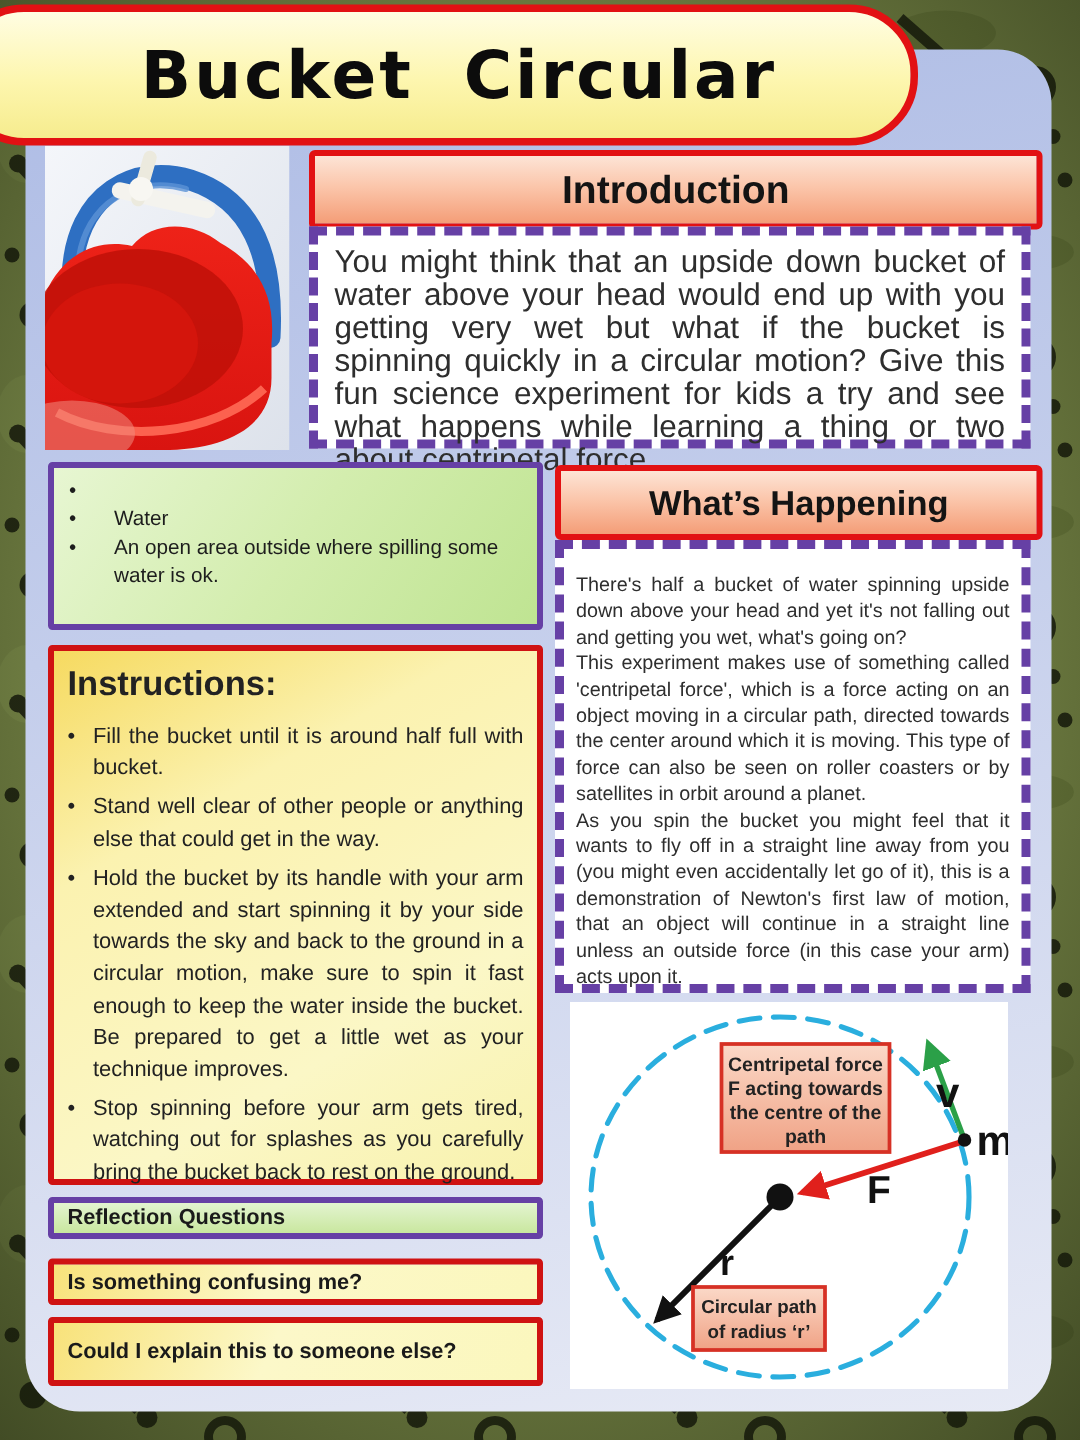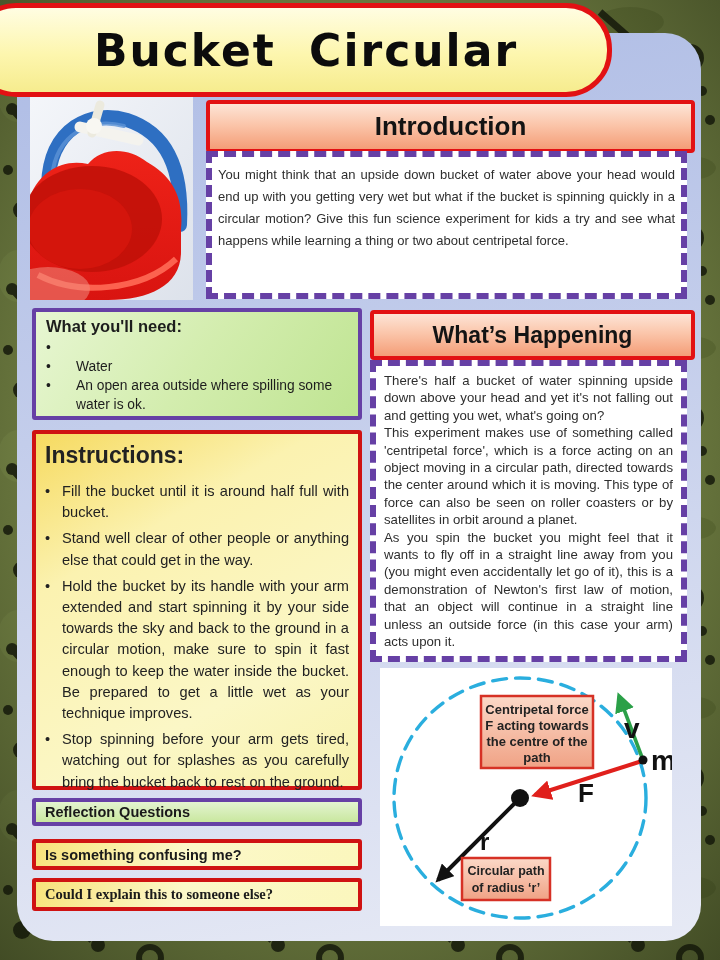--- a/index.html
+++ b/index.html
@@ -35,23 +35,23 @@
     display:flex;align-items:center;justify-content:center;
     font-weight:bold;color:#141414;
   }
   .hdr-intro{left:206px;top:100px;width:481px;height:45px;font-size:26px;}
   .hdr-wh{left:370px;top:310px;width:317px;height:42px;font-size:23px;}
   .dashedbox{
     position:absolute;z-index:2;background:#ffffff;
     border:6px dashed #6640a5;color:#2e2e2e;text-align:justify;
   }
   .intro-box{left:206px;top:151px;width:481px;height:148px;
-    font-size:13px;line-height:22px;padding:7px 6px;box-sizing:border-box;}
+    font-size:21px;line-height:22px;padding:7px 11px;box-sizing:border-box;}
   .wh-box{left:370px;top:360px;width:317px;height:302px;
-    font-size:13.2px;line-height:17.4px;padding:6px 8px;box-sizing:border-box;}
+    font-size:13.2px;line-height:17.4px;padding:15px 8px;box-sizing:border-box;}
   .wh-box p{margin:0;}
   .materials{
     position:absolute;left:32px;top:308px;width:330px;height:112px;z-index:2;
     border:4px solid #6640a5;border-radius:3px;box-sizing:border-box;
     background:linear-gradient(125deg,#e7f6d2 0%,#d3edae 50%,#bfe492 100%);
     padding:5px 10px;color:#1d1d1d;
   }
   .materials h2{margin:0 0 2px 0;font-size:16.5px;}
   .blist{margin:0;padding:0;list-style:none;font-size:13.8px;line-height:19px;}
   .blist li{display:flex;}
@@ -68,22 +68,22 @@
   .steps .bl{width:17px;flex:0 0 17px;}
   .bar{
     position:absolute;left:32px;width:330px;z-index:2;box-sizing:border-box;
     display:flex;align-items:center;padding-left:9px;
     font-weight:bold;font-size:14.5px;color:#1a1a1a;border-radius:3px;
   }
   .bar-green{top:798px;height:28px;border:4px solid #6640a5;
     background:linear-gradient(#e3f4d0,#c9e79f);}
   .bar-y1{top:839px;height:31px;border:4px solid #cf1212;
     background:linear-gradient(115deg,#f8e27a 0%,#fcf8c9 45%,#fbf7bd 100%);}
-  .bar-y2{top:878px;height:33px;border:4px solid #cf1212;
-    background:linear-gradient(115deg,#f8e27a 0%,#fcf8c9 45%,#fbf7bd 100%);font-family:Liberation Serif, serif;}
+  .bar-y2{top:878px;height:46px;border:4px solid #cf1212;
+    background:linear-gradient(115deg,#f8e27a 0%,#fcf8c9 45%,#fbf7bd 100%);}
   .diagram{
     position:absolute;left:380px;top:668px;width:292px;height:258px;z-index:2;
     background:#ffffff;
   }
 </style>
 </head>
 <body>
 
 <svg id="bg" viewBox="0 0 720 960" xmlns="http://www.w3.org/2000/svg">
   <defs>
@@ -155,21 +155,20 @@
 </svg>
 
 <div class="hdr hdr-intro">
   <span>Introduction</span>
 </div>
 <div class="dashedbox intro-box">
   <span>You might think that an upside down bucket of water above your head would end up with you getting very wet but what if the bucket is spinning quickly in a circular motion? Give this fun science experiment for kids a try and see what happens while learning a thing or two about centripetal force.</span>
 </div>
 
 <div class="materials">
-  <h2>What you'll need:</h2>
   <ul class="blist">
     <li>
         <span class="bl">•</span>
       </li>
     <li>
         <span class="bl">•</span>
         <span>Water</span>
       </li>
     <li>
         <span class="bl">•</span>

